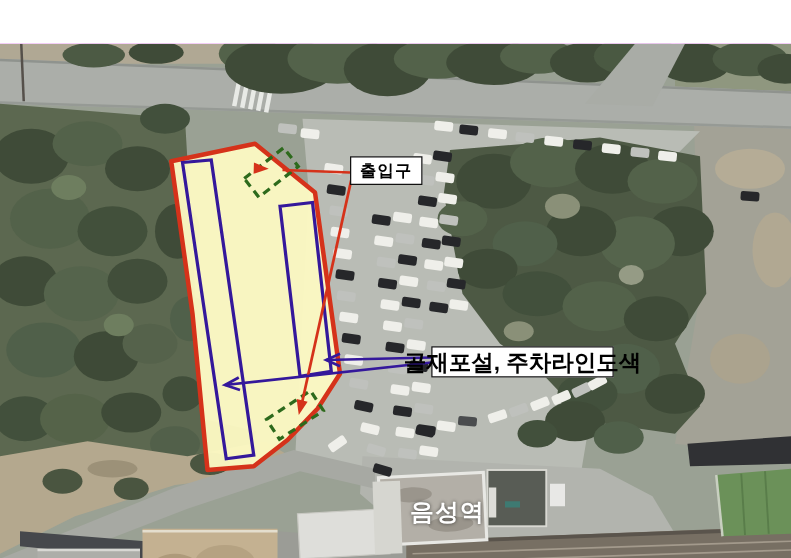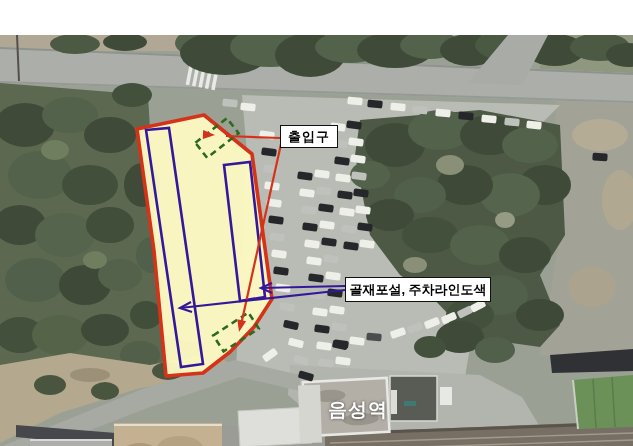--- a/index.html
+++ b/index.html
@@ -12,21 +12,21 @@
   .stage svg{position:absolute;left:0;top:0;}
   .map-label{
     position:absolute;box-sizing:border-box;
     background:var(--label-bg,#fff);
     border:1.6px solid var(--label-border,#111);
     color:#000;font-weight:bold;text-align:center;
     display:flex;align-items:center;justify-content:center;
     white-space:nowrap;
   }
   .label-entrance{left:280px;top:90px;width:58px;height:23px;font-size:13px;letter-spacing:1px;}
-  .label-work{left:345px;top:242px;width:146px;height:25px;font-size:13px;}
+  .label-work{left:345px;top:242px;width:146px;height:25px;font-size:18px;}
   .label-station{
     position:absolute;left:328px;top:362px;width:46px;height:16px;
     color:var(--station-text,#fff);font-weight:bold;font-size:19px;
     text-shadow:0 0 3px rgba(0,0,0,.65);letter-spacing:1px;white-space:nowrap;
   }
 </style>
 </head>
 <body>
 
 <div class="stage" style="--site-fill: #FBF8C2; --site-border: #D5321A; --marking-blue: #34189B; --entrance-green: #2D6A1C; --label-bg: #FFFFFF; --label-border: #111111; --station-text: #FFFFFF;">

